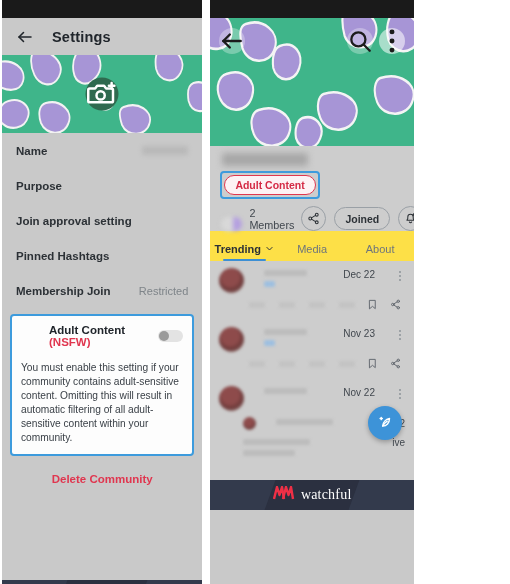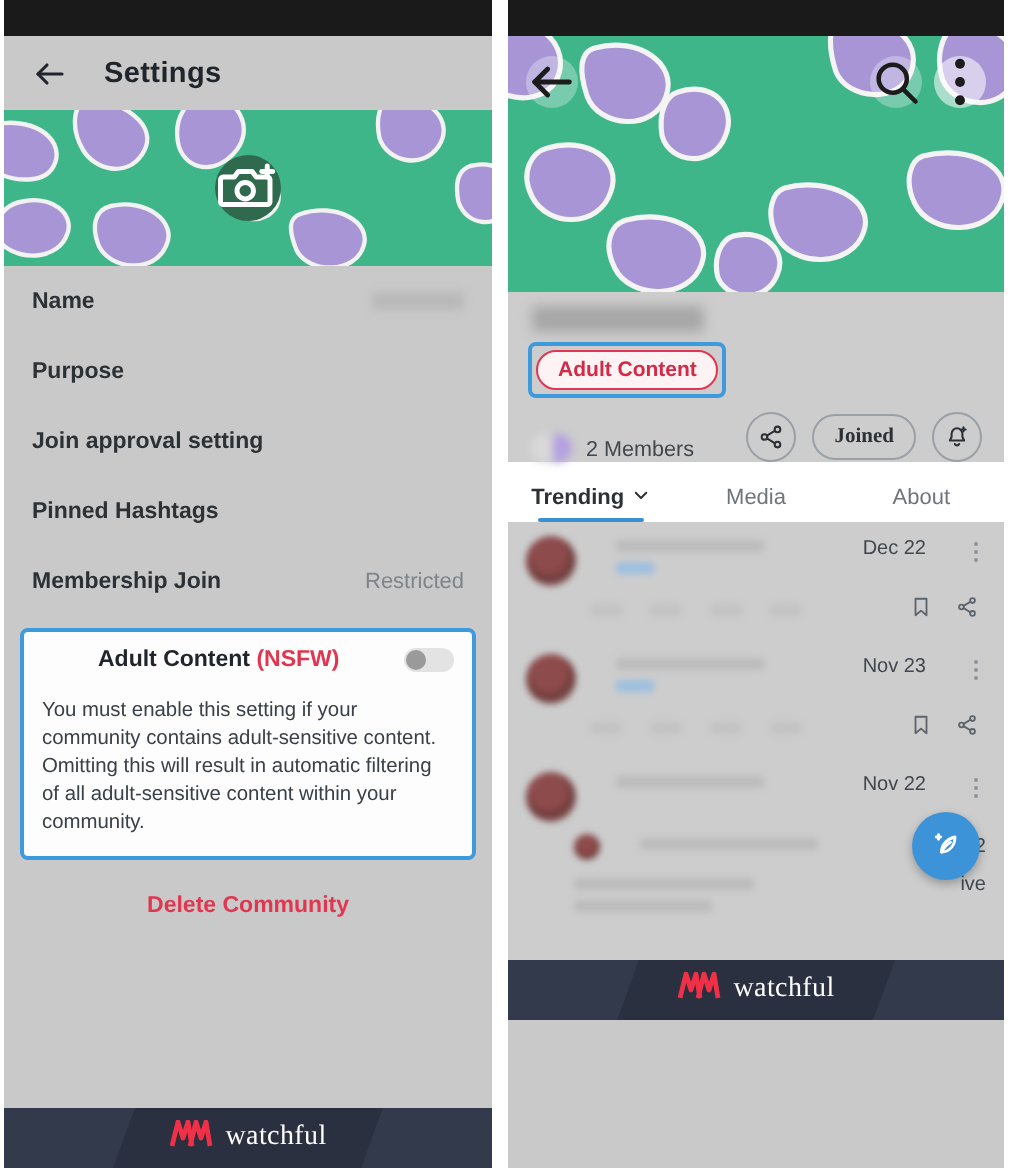--- a/index.html
+++ b/index.html
@@ -4,21 +4,21 @@
 <style>
   html, body {
     margin: 0; padding: 0;
     width: 510px; height: 584px;
     background: #ffffff;
     font-family: "Liberation Sans", sans-serif;
     overflow: hidden;
   }
   .stage {
     position: relative;
-    width: 502px; height: 584px;
+    width: 414px; height: 584px;
     background: #ffffff;
     display: flex;
     gap: 8px;
   }
   .panel {
     position: relative;
     width: 247px;
     height: 584px;
     overflow: hidden;
     background: #c9c9c9;
@@ -241,21 +241,21 @@
     border-radius: 7px;
     filter: blur(2px);
     flex: none;
   }
   .members-text {
     font-size: 10.8px;
     color: #41474e;
   }
   .r-actions {
     margin-left: auto;
-    display: flex; align-items: center; gap: 8px; font-family: Liberation Serif, serif;
+    display: flex; align-items: center; gap: 8px;
   }
   .pill-btn {
     border: 1px solid #9aa0a6;
     border-radius: 13px;
     height: 21px;
     display: flex; align-items: center; justify-content: center;
     padding: 0 10px;
     font-size: 10.5px;
     color: #2c3136;
     font-weight: bold;
@@ -264,21 +264,21 @@
   .circ-btn {
     width: 23px; height: 23px;
     border: 1px solid #9aa0a6;
     border-radius: 50%;
     display: flex; align-items: center; justify-content: center;
   }
 
   .tabs {
     display: flex;
     padding: 12px 0 0 0;
-    background: #ffffff;
+    background: #fde047;
   }
   .tab {
     flex: 1;
     text-align: center;
     padding-bottom: 6px;
     font-size: 11px;
     color: #6e757c;
     position: relative;
   }
   .tab.active { color: #2c3136; font-weight: bold; }

